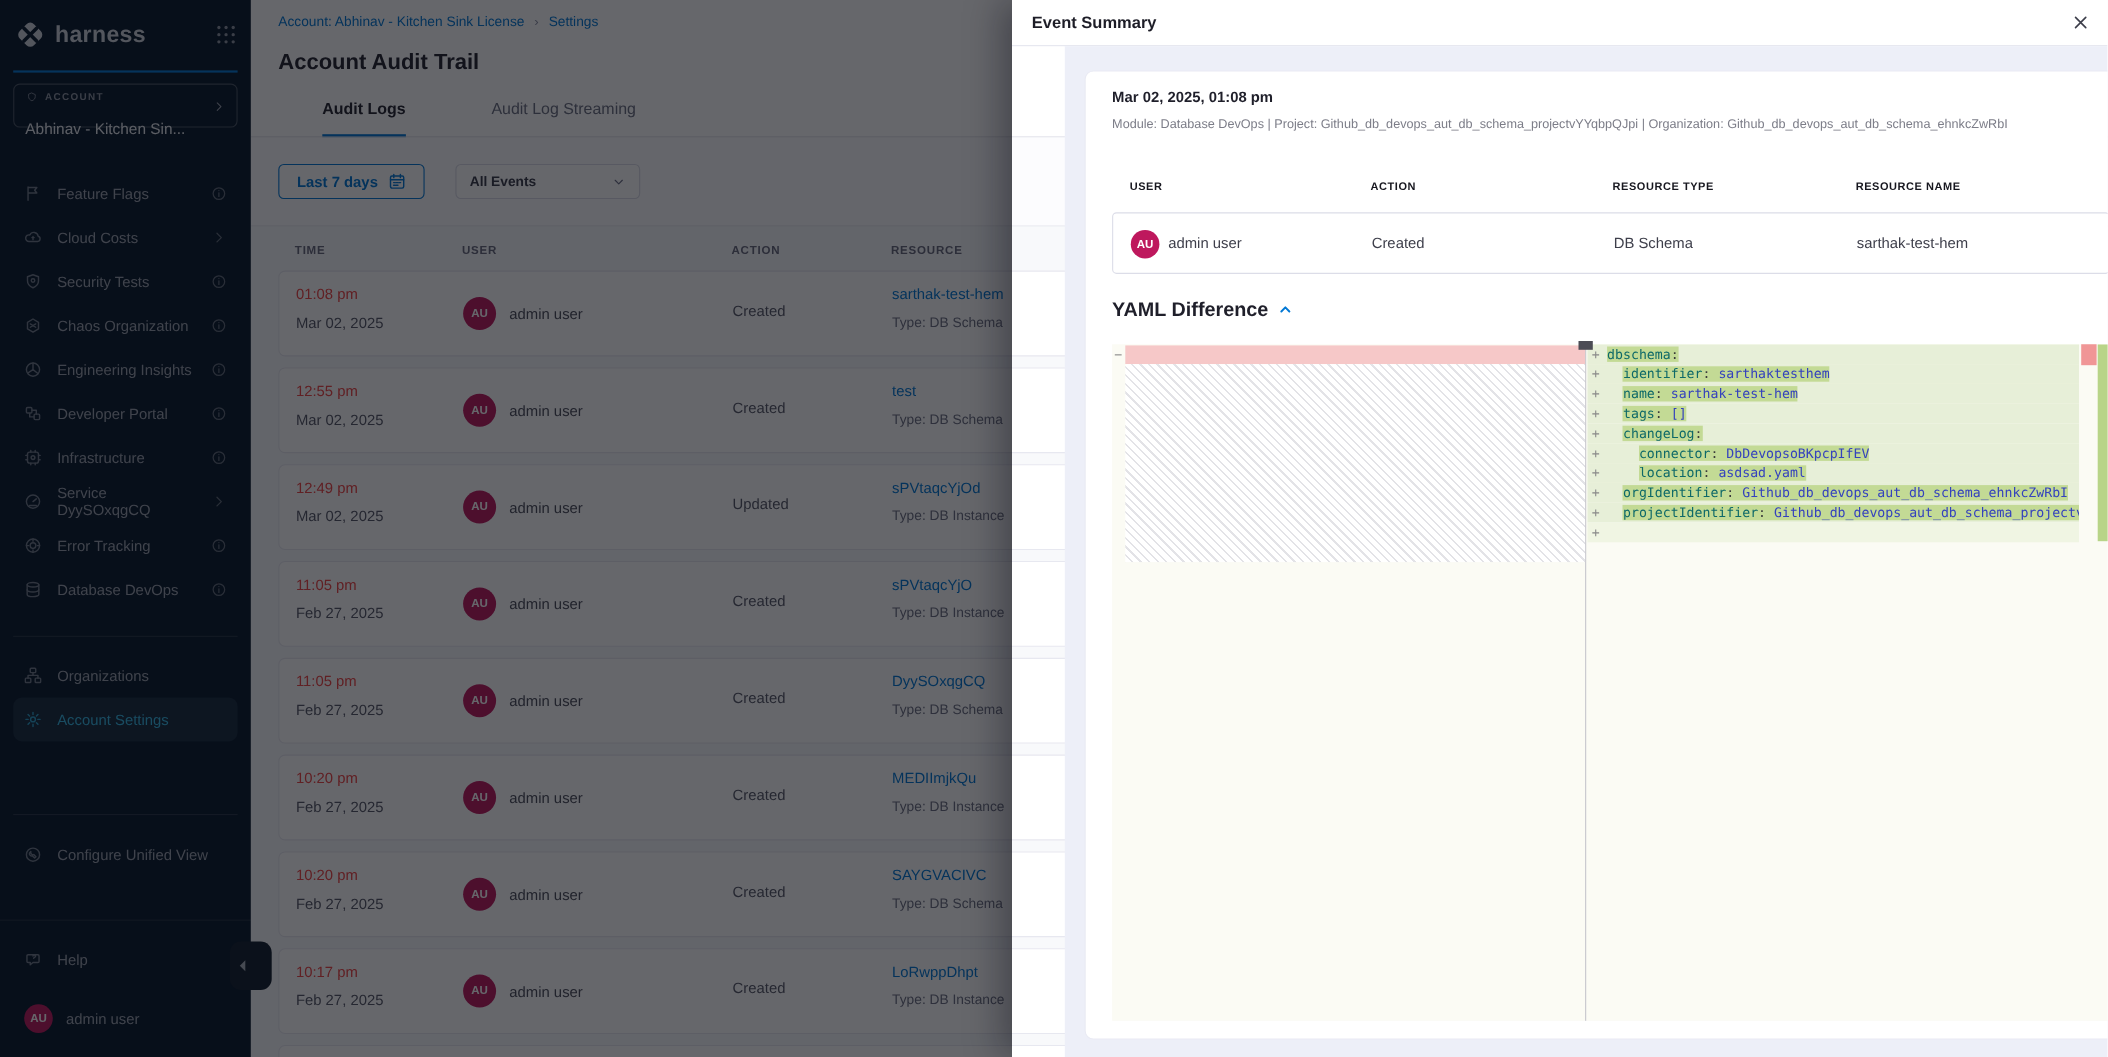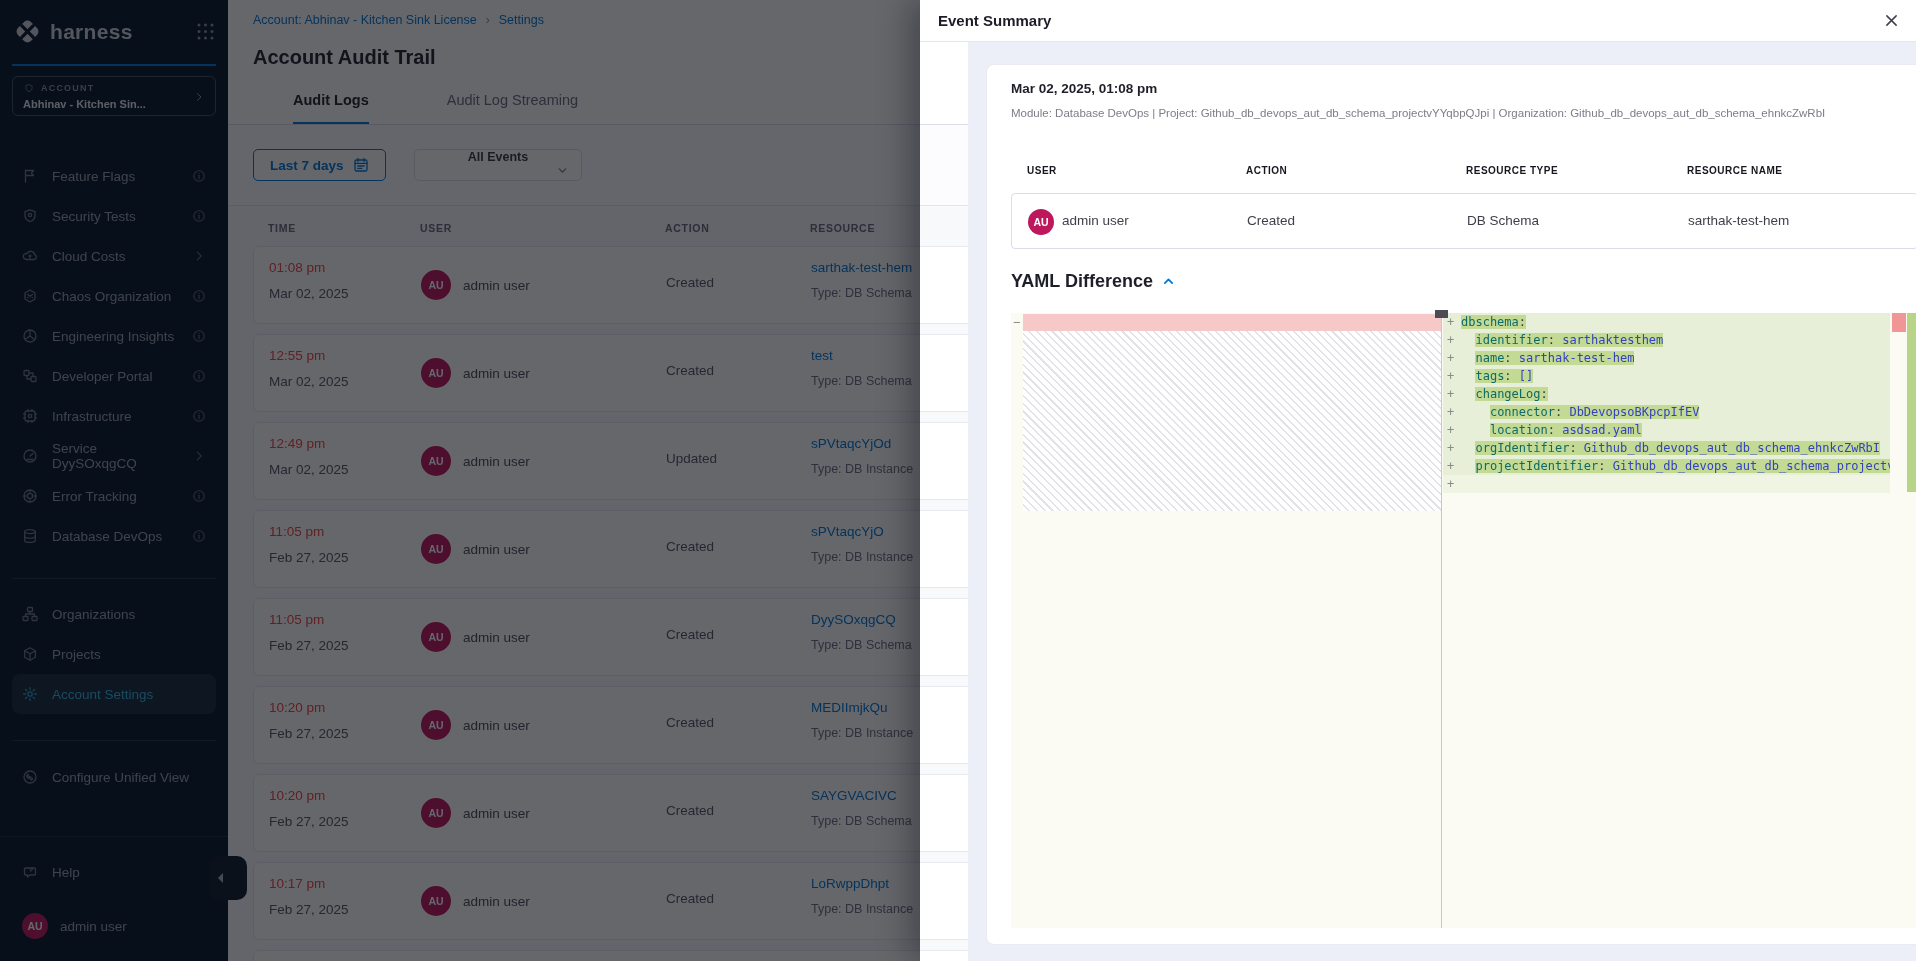--- a/index.html
+++ b/index.html
@@ -9,21 +9,21 @@
 
   
   .sidebar{position:absolute;left:0;top:0;width:228px;height:961px;background:#07182b;z-index:10;}
   .logo-row{position:absolute;top:18px;left:14px;right:14px;display:flex;align-items:center;gap:9px;}
   .logo-text{font-size:21px;font-weight:700;color:#ccd2db;letter-spacing:.3px;}
   .grid-ic{margin-left:auto;color:#8b93a0;}
   .logo-line{position:absolute;top:64px;left:12px;right:12px;height:2px;background:#0278d5;}
   .account-box{position:absolute;top:76px;left:12px;right:12px;height:40px;border:1px solid rgba(255,255,255,.25);
                border-radius:6px;padding:5px 10px;box-sizing:border-box;cursor:pointer;}
   .acct-label{font-size:9px;letter-spacing:1.2px;color:#8b93a0;font-weight:700;display:flex;gap:6px;align-items:center;}
-  .acct-name{font-size:11px;color:#e3e7ec;margin-top:4px;white-space:nowrap;font-weight:bold;}
+  .acct-name{font-size:14px;color:#e3e7ec;margin-top:15px;white-space:nowrap;}
   .acct-chev{position:absolute;right:10px;top:14px;color:#9aa1ad;}
   #module-list{position:absolute;top:156px;left:12px;right:12px;}
   #general-list{position:absolute;top:594px;left:12px;right:12px;}
   .s-item{height:40px;display:flex;align-items:center;gap:12px;padding:0 10px;color:#9aa1ad;
           font-size:13.5px;border-radius:8px;cursor:pointer;box-sizing:border-box;}
   .s-ic{width:18px;color:#6f7a89;display:flex;flex:none;}
   .s-trail{margin-left:auto;color:#5f6a78;display:flex;}
   .s-item.active{background:#152a3d;color:#35b7e4;}
   .s-item.active .s-ic{color:#2a9fc9;}
   .sdiv{position:absolute;left:12px;right:12px;height:1px;background:rgba(255,255,255,.12);}
@@ -47,21 +47,21 @@
   .tab{font-size:14.5px;color:#6b6f80;height:48px;display:flex;align-items:center;box-sizing:border-box;
        border-bottom:3px solid transparent;cursor:pointer;margin-left:40px;}
   .tab.active{color:#23232e;font-weight:600;border-bottom-color:#0278d5;}
   .tabs-line{position:absolute;top:124px;left:0;right:0;height:1px;background:#dcdde6;}
   .filterbar{position:absolute;top:125px;left:0;right:0;height:80px;background:#fcfcfe;border-bottom:1px solid #e3e4ec;}
   .date-btn{position:absolute;left:25px;top:24px;height:32px;border:1px solid #0278d5;border-radius:5px;color:#0278d5;
             font-size:13.5px;font-weight:600;display:inline-flex;align-items:center;gap:9px;padding:0 16px;
             background:#fff;box-sizing:border-box;cursor:pointer;}
   .event-select{position:absolute;left:186px;top:24px;width:168px;height:32px;border:1px solid #d9dae6;border-radius:5px;
                 font-size:12.5px;font-weight:700;color:#383a49;display:flex;align-items:center;padding:0 12px;
-                background:#fff;box-sizing:border-box;cursor:pointer;flex-direction:column;}
+                background:#fff;box-sizing:border-box;cursor:pointer;}
   .event-select .chev{margin-left:auto;color:#6b6d85;}
   .table-area{position:absolute;top:206px;left:0;right:0;bottom:0;background:#f8f9fb;}
   .th{position:absolute;top:16px;font-size:10.5px;font-weight:700;color:#67697d;letter-spacing:.7px;}
   #rows{position:absolute;top:40px;left:25px;right:0;bottom:0;}
   .row-card{position:absolute;left:0;width:1660px;height:78px;background:#fff;border:1px solid #e7e8f0;
             border-radius:6px;box-sizing:border-box;}
   .c-time1{position:absolute;left:15px;top:13px;font-size:13.5px;color:#ef4444;}
   .c-time2{position:absolute;left:15px;top:39px;font-size:13.5px;color:#565867;}
   .c-user{position:absolute;left:167px;top:23px;display:flex;align-items:center;gap:12px;font-size:13.5px;color:#4b4d5a;}
   .c-user .avatar{width:30px;height:30px;}
@@ -169,44 +169,44 @@
           <svg width="14" height="14" viewBox="0 0 16 16" fill="none" stroke="currentColor" stroke-width="1.3" stroke-linecap="round" stroke-linejoin="round">
             <circle cx="8" cy="8" r="6"></circle>
             <path d="M8 7.2V11"></path>
             <circle cx="8" cy="4.9" r=".7" fill="currentColor" stroke="none"></circle>
           </svg>
         </span>
       </div>
       <div class="s-item">
         <span class="s-ic">
           <svg width="16" height="16" viewBox="0 0 16 16" fill="none" stroke="currentColor" stroke-width="1.3" stroke-linecap="round" stroke-linejoin="round">
+            <path d="M4.5 11.5a3 3 0 1 1 .6-5.9 4 4 0 0 1 7.6 1.2 2.4 2.4 0 0 1-.4 4.7z"></path>
+            <path d="M8 7v3M7 8h2"></path>
+          </svg>
+        </span>
+        <span class="s-label">Cloud Costs</span>
+        <span class="s-trail">
+          <svg width="14" height="14" viewBox="0 0 16 16" fill="none" stroke="currentColor" stroke-width="1.3" stroke-linecap="round" stroke-linejoin="round">
+            <path d="M6 3.5L10.5 8 6 12.5"></path>
+          </svg>
+        </span>
+      </div>
+      <div class="s-item">
+        <span class="s-ic">
+          <svg width="16" height="16" viewBox="0 0 16 16" fill="none" stroke="currentColor" stroke-width="1.3" stroke-linecap="round" stroke-linejoin="round">
             <path d="M8 1.8l5 1.8v3.6c0 3-2 5.2-5 6.4-3-1.2-5-3.4-5-6.4V3.6z"></path>
             <circle cx="8" cy="7" r="1.6"></circle>
           </svg>
         </span>
         <span class="s-label">Security Tests</span>
         <span class="s-trail">
           <svg width="14" height="14" viewBox="0 0 16 16" fill="none" stroke="currentColor" stroke-width="1.3" stroke-linecap="round" stroke-linejoin="round">
             <circle cx="8" cy="8" r="6"></circle>
             <path d="M8 7.2V11"></path>
             <circle cx="8" cy="4.9" r=".7" fill="currentColor" stroke="none"></circle>
-          </svg>
-        </span>
-      </div>
-      <div class="s-item">
-        <span class="s-ic">
-          <svg width="16" height="16" viewBox="0 0 16 16" fill="none" stroke="currentColor" stroke-width="1.3" stroke-linecap="round" stroke-linejoin="round">
-            <path d="M4.5 11.5a3 3 0 1 1 .6-5.9 4 4 0 0 1 7.6 1.2 2.4 2.4 0 0 1-.4 4.7z"></path>
-            <path d="M8 7v3M7 8h2"></path>
-          </svg>
-        </span>
-        <span class="s-label">Cloud Costs</span>
-        <span class="s-trail">
-          <svg width="14" height="14" viewBox="0 0 16 16" fill="none" stroke="currentColor" stroke-width="1.3" stroke-linecap="round" stroke-linejoin="round">
-            <path d="M6 3.5L10.5 8 6 12.5"></path>
           </svg>
         </span>
       </div>
       <div class="s-item">
         <span class="s-ic">
           <svg width="16" height="16" viewBox="0 0 16 16" fill="none" stroke="currentColor" stroke-width="1.3" stroke-linecap="round" stroke-linejoin="round">
             <path d="M8 2l5 3v6l-5 3-5-3V5z"></path>
             <path d="M5.5 6.5l5 3M10.5 6.5l-5 3"></path>
           </svg>
         </span>
@@ -323,29 +323,20 @@
       <div class="s-item">
         <span class="s-ic">
           <svg width="16" height="16" viewBox="0 0 16 16" fill="none" stroke="currentColor" stroke-width="1.3" stroke-linecap="round" stroke-linejoin="round">
             <rect x="5.5" y="1.5" width="5" height="4" rx=".8"></rect>
             <rect x="1" y="10.5" width="5" height="4" rx=".8"></rect>
             <rect x="10" y="10.5" width="5" height="4" rx=".8"></rect>
             <path d="M8 5.5V8M3.5 10.5V8h9v2.5"></path>
           </svg>
         </span>
         <span class="s-label">Organizations</span>
-      </div>
-      <div class="s-item">
-        <span class="s-ic">
-          <svg width="16" height="16" viewBox="0 0 16 16" fill="none" stroke="currentColor" stroke-width="1.3" stroke-linecap="round" stroke-linejoin="round">
-            <path d="M8 1.8l5.4 3v6.4L8 14.2l-5.4-3V4.8z"></path>
-            <path d="M2.6 4.8L8 7.8l5.4-3M8 7.8v6.4"></path>
-          </svg>
-        </span>
-        <span class="s-label">Projects</span>
       </div>
       <div class="s-item active">
         <span class="s-ic">
           <svg width="16" height="16" viewBox="0 0 16 16" fill="none" stroke="currentColor" stroke-width="1.3" stroke-linecap="round" stroke-linejoin="round">
             <circle cx="8" cy="8" r="2.2"></circle>
             <path d="M8 1.6v2M8 12.4v2M1.6 8h2M12.4 8h2M3.5 3.5l1.4 1.4M11.1 11.1l1.4 1.4M12.5 3.5l-1.4 1.4M4.9 11.1l-1.4 1.4"></path>
           </svg>
         </span>
         <span class="s-label">Account Settings</span>
       </div>

